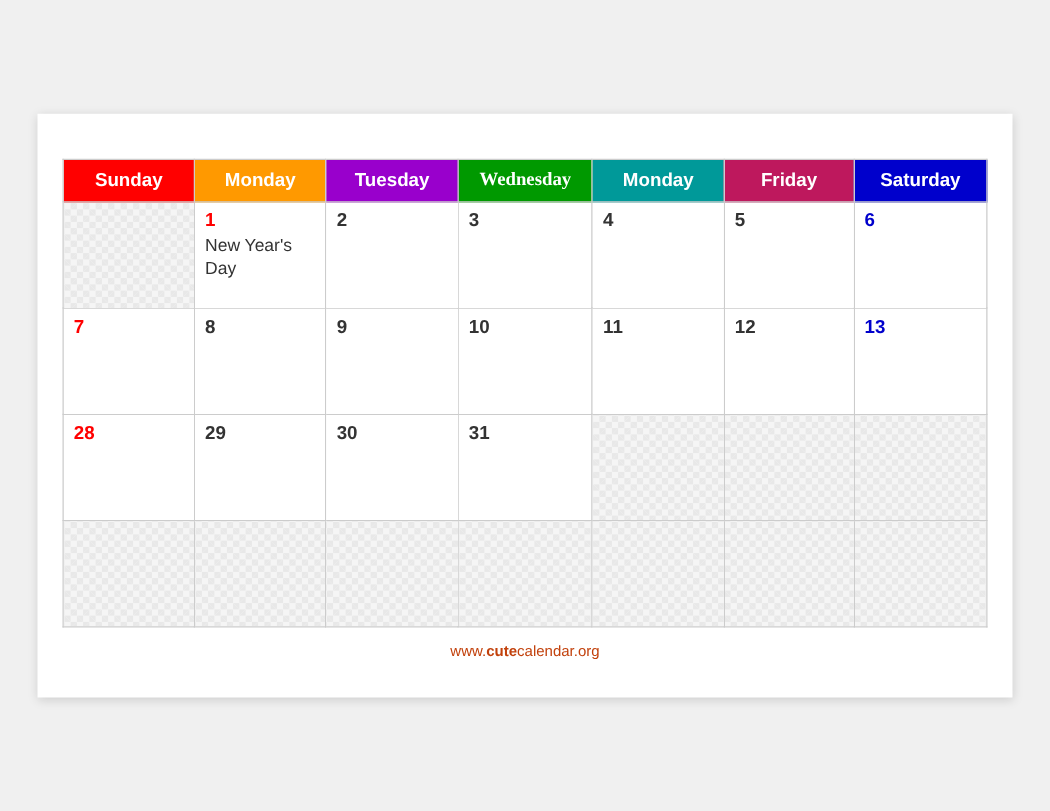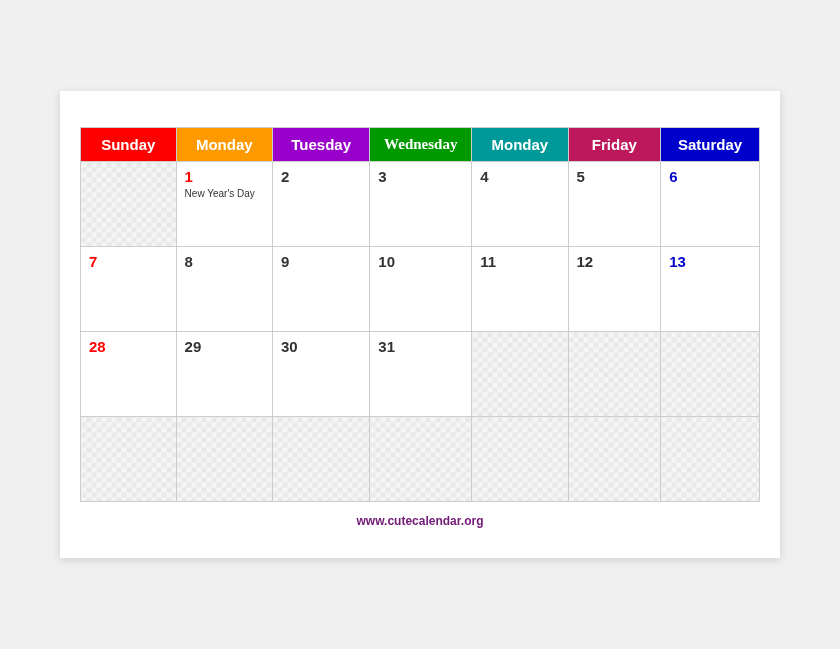--- a/index.html
+++ b/index.html
@@ -6,21 +6,21 @@
     body {
       background: #f0f0f0;
       display: flex;
       justify-content: center;
       align-items: center;
       min-height: 649px;
       font-family: Arial, sans-serif;
     }
     .calendar-wrapper {
       background: white;
-      width: 720px;
+      width: 780px;
       padding: 20px 20px 30px 20px;
       box-shadow: 0 2px 8px rgba(0,0,0,0.15);
       position: relative;
     }
     .calendar-title {
       text-align: center;
       margin-bottom: 16px;
       font-size: 36px;
       font-weight: bold;
       letter-spacing: 1px;
@@ -58,34 +58,33 @@
     .day-num {
       font-size: 15px;
       font-weight: bold;
       display: block;
     }
     .day-num.sunday { color: #ff0000; }
     .day-num.saturday { color: #0000cc; }
     .day-num.holiday { color: #ff0000; }
     .day-num.default { color: #333; }
     .holiday-name {
-      font-size: 10px;
+      font-size: 14px;
       color: #333;
       display: block;
       margin-top: 2px;
       line-height: 1.3;
     }
     .footer {
       text-align: center;
       margin-top: 12px;
       font-size: 12px;
     }
     .footer-link {
-      color: #701a75;
-      font-weight: bold;
+      color: #c2410c;
     }
     
     .calendar-table td.empty-cell {
       background-image:
         linear-gradient(45deg, #e8e8e8 25%, transparent 25%),
         linear-gradient(-45deg, #e8e8e8 25%, transparent 25%),
         linear-gradient(45deg, transparent 75%, #e8e8e8 75%),
         linear-gradient(-45deg, transparent 75%, #e8e8e8 75%);
       background-size: 10px 10px;
       background-position: 0 0, 0 5px, 5px -5px, -5px 0px;

